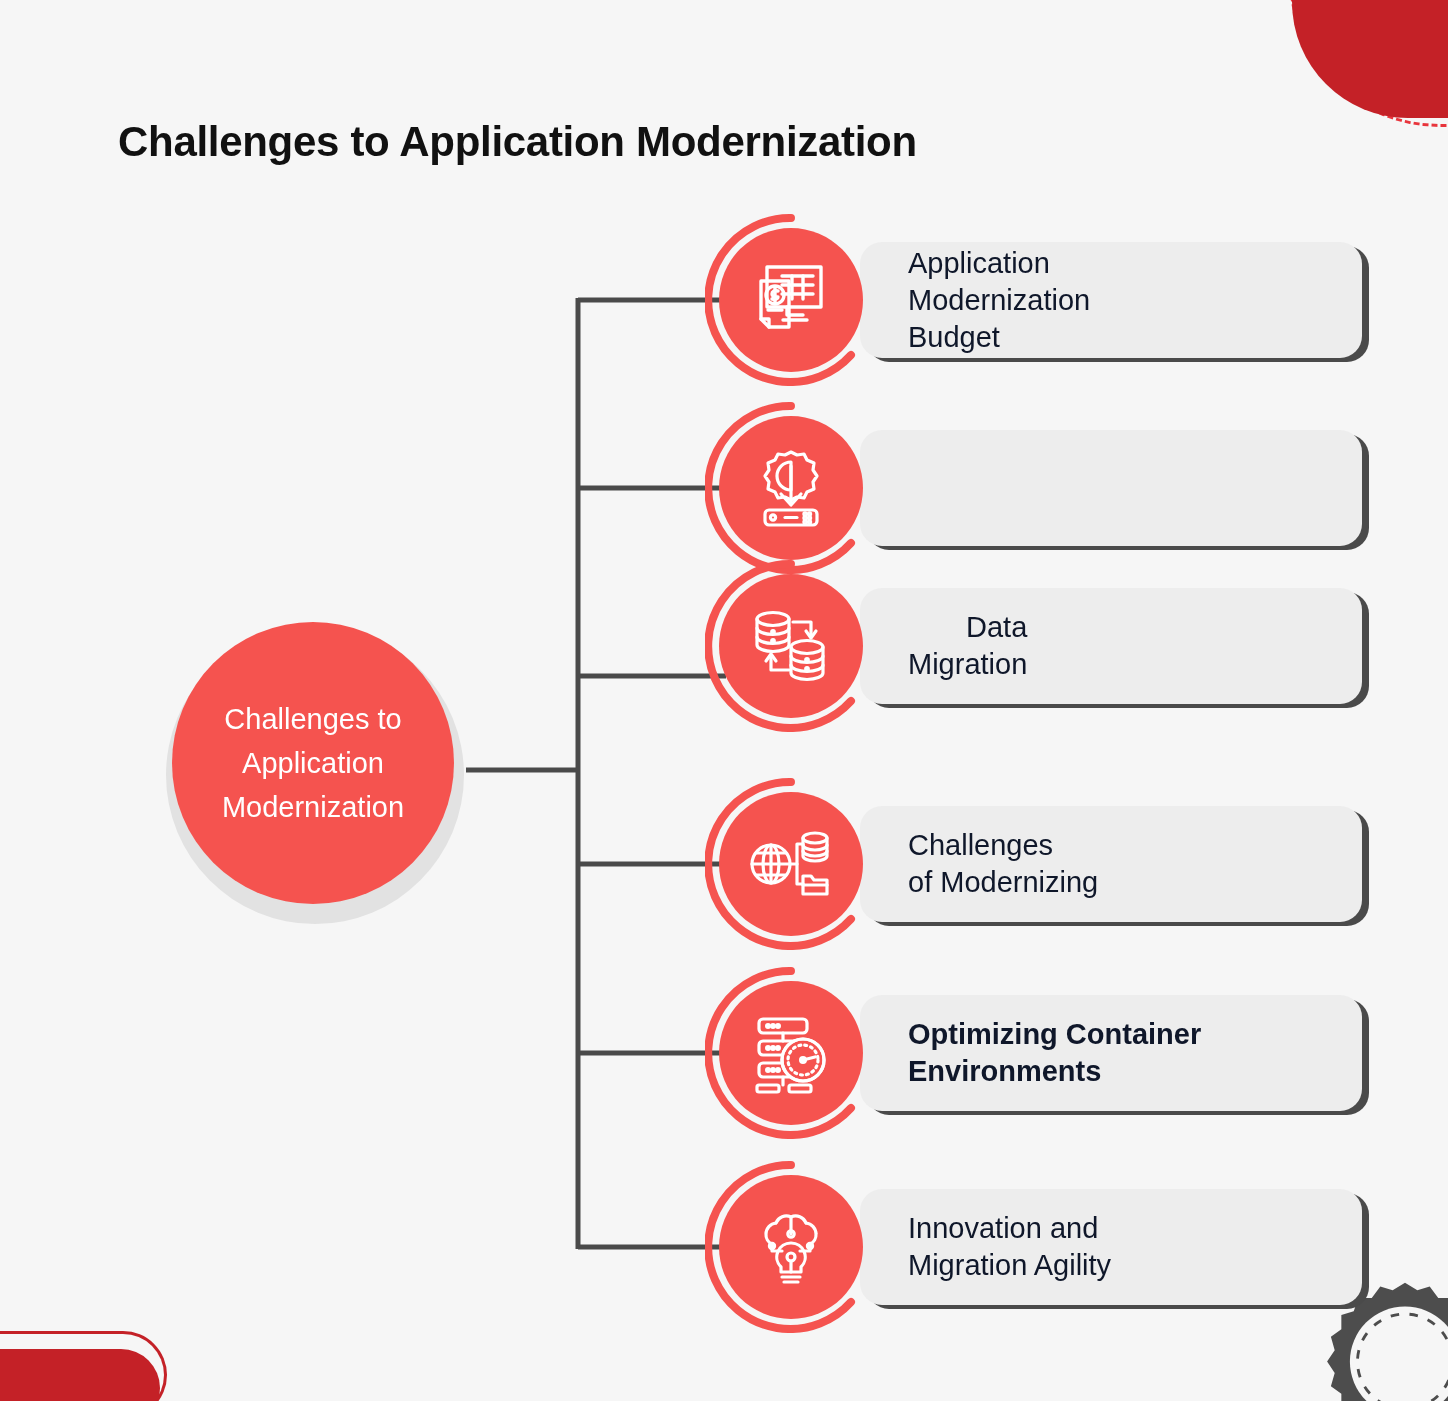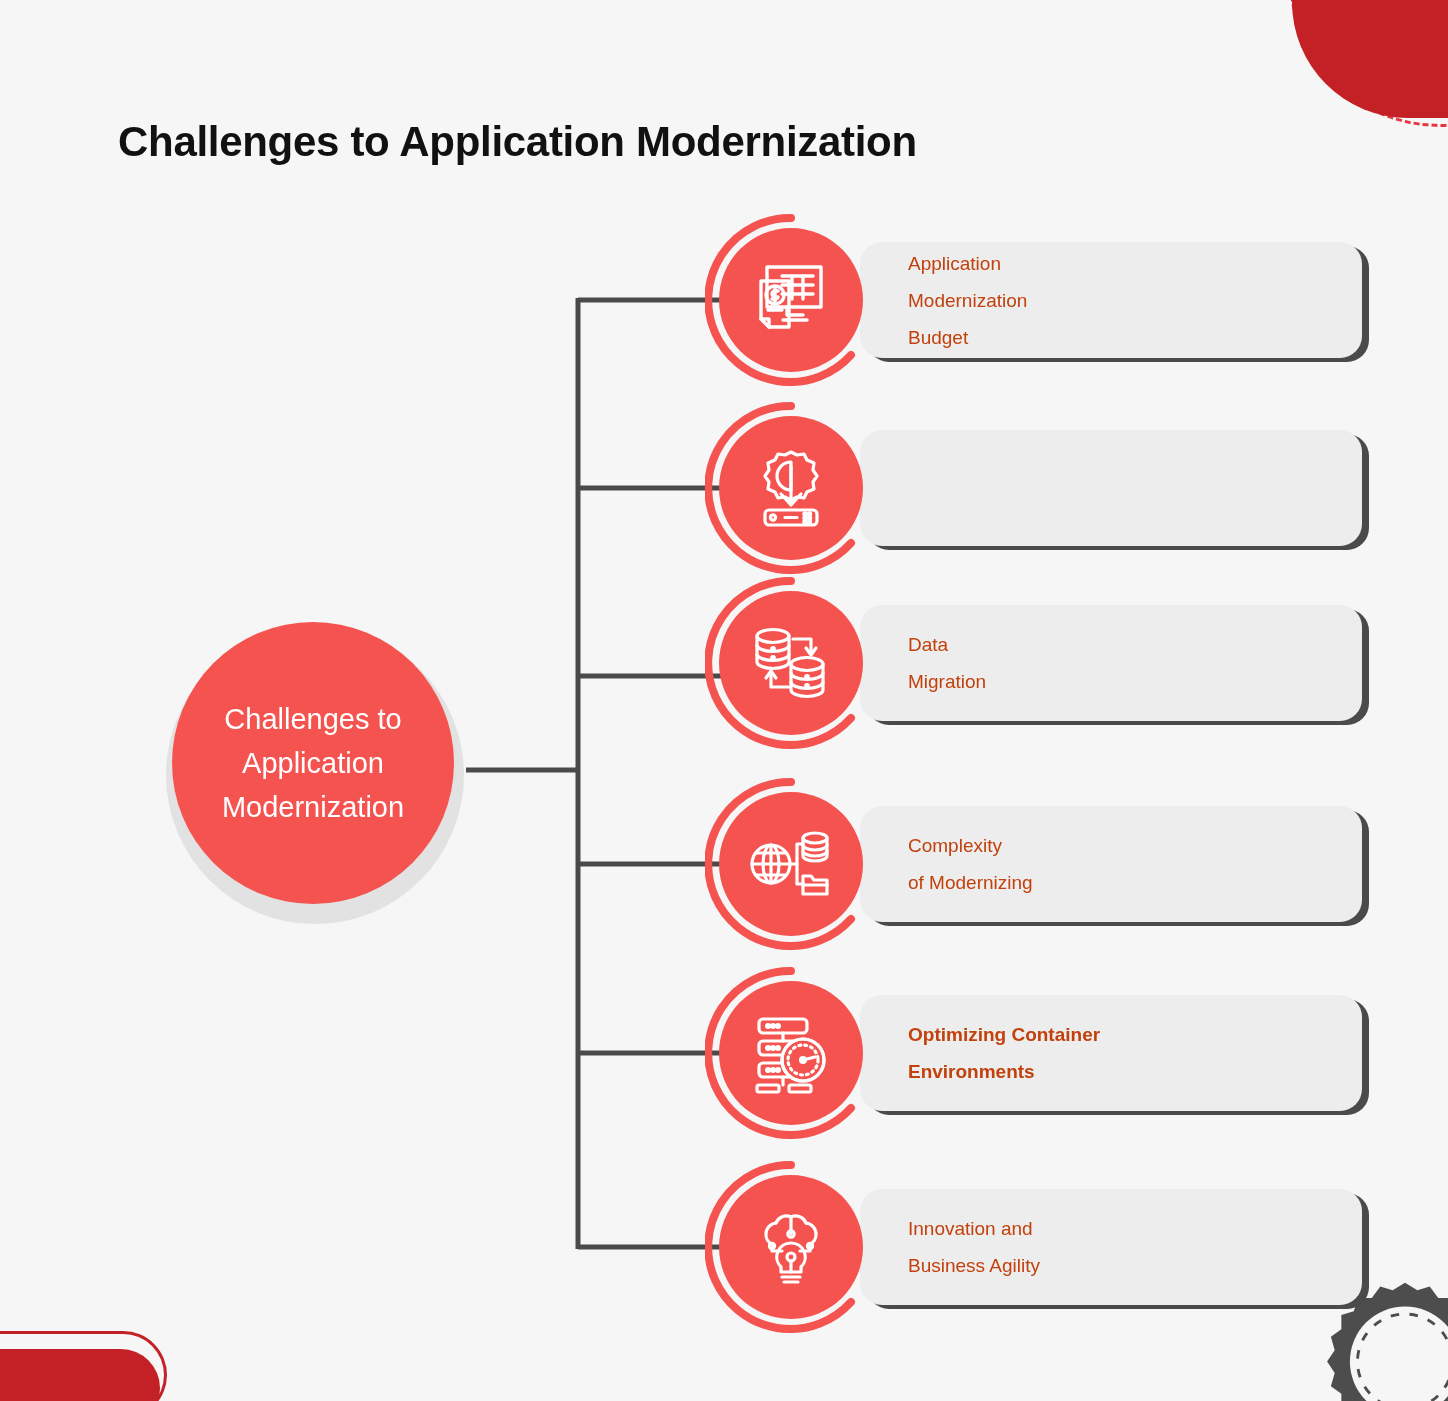--- a/index.html
+++ b/index.html
@@ -140,23 +140,23 @@
     background: #ededed;
     border-radius: 22px;
     box-shadow: 7px 4px 0 0 #4a4a4a;
     box-sizing: border-box;
   }
   .item-pill-text {
     position: absolute;
     left: 203px;
     top: 50%;
     transform: translateY(-50%);
-    font-size: 19px;
+    font-size: 29px;
     line-height: 37px;
-    color: #c2410c;
+    color: #0f172a;
     white-space: pre-line;
     z-index: 3;
   }
   .badge {
     position: absolute;
     left: 0;
     top: 0;
     width: 172px;
     height: 172px;
     z-index: 2;
@@ -278,21 +278,21 @@
         <circle cx="64.5" cy="72" r="1.1" fill="#ffffff"></circle>
         <circle cx="60" cy="76" r="1.1" fill="#ffffff"></circle>
         <circle cx="64.5" cy="76" r="1.1" fill="#ffffff"></circle>
         <circle cx="60" cy="80" r="1.1" fill="#ffffff"></circle>
         <circle cx="64.5" cy="80" r="1.1" fill="#ffffff"></circle>
       </svg>
     </div>
   </div>
 </div>
 
-<div class="item" style="top:577px;">
+<div class="item" style="top:560px;text-align:right;">
   <div class="item-pill"></div>
   <div class="item-pill-text">Data
 Migration</div>
   <div class="badge">
     <svg class="badge-ring" viewBox="0 0 172 172">
       <path d="M 86 4 A 82 82 0 1 0 146 141" fill="none" stroke="#f5534f" stroke-width="8" stroke-linecap="round"></path>
     </svg>
     <div class="badge-disc">
       <svg width="92" height="92" viewBox="0 0 92 92" fill="none" stroke="#ffffff" stroke-width="3.2" stroke-linecap="round" stroke-linejoin="round">
         <ellipse cx="28" cy="19" rx="16" ry="6.5"></ellipse>
@@ -311,21 +311,21 @@
         <path d="M61 31 L66 38 L71 31"></path>
         <path d="M44 70 L26 70 L26 56"></path>
         <path d="M21 61 L26 54 L31 61"></path>
       </svg>
     </div>
   </div>
 </div>
 
 <div class="item" style="top:778px;">
   <div class="item-pill"></div>
-  <div class="item-pill-text">Complexity
+  <div class="item-pill-text">Challenges
 of Modernizing</div>
   <div class="badge">
     <svg class="badge-ring" viewBox="0 0 172 172">
       <path d="M 86 4 A 82 82 0 1 0 146 141" fill="none" stroke="#f5534f" stroke-width="8" stroke-linecap="round"></path>
     </svg>
     <div class="badge-disc">
       <svg width="92" height="92" viewBox="0 0 92 92" fill="none" stroke="#ffffff" stroke-width="3.2" stroke-linecap="round" stroke-linejoin="round">
         <circle cx="26" cy="46" r="19"></circle>
         <ellipse cx="26" cy="46" rx="8" ry="19"></ellipse>
         <line x1="7" y1="46" x2="45" y2="46"></line>
@@ -378,21 +378,21 @@
         <path d="M58 53 L70 50"></path>
         <circle cx="58" cy="53" r="2.4" fill="#ffffff"></circle>
       </svg>
     </div>
   </div>
 </div>
 
 <div class="item" style="top:1161px;">
   <div class="item-pill"></div>
   <div class="item-pill-text">Innovation and
-Business Agility</div>
+Migration Agility</div>
   <div class="badge">
     <svg class="badge-ring" viewBox="0 0 172 172">
       <path d="M 86 4 A 82 82 0 1 0 146 141" fill="none" stroke="#f5534f" stroke-width="8" stroke-linecap="round"></path>
     </svg>
     <div class="badge-disc">
       <svg width="92" height="92" viewBox="0 0 92 92" fill="none" stroke="#ffffff" stroke-width="3.2" stroke-linecap="round" stroke-linejoin="round">
         <path d="M31 22 A11 11 0 0 1 46 16 A11 11 0 0 1 61 22"></path>
         <path d="M31 22 A11 11 0 0 0 21 33 A10 10 0 0 0 27 43"></path>
         <path d="M61 22 A11 11 0 0 1 71 33 A10 10 0 0 1 65 43"></path>
         <path d="M46 16 L46 33"></path>

